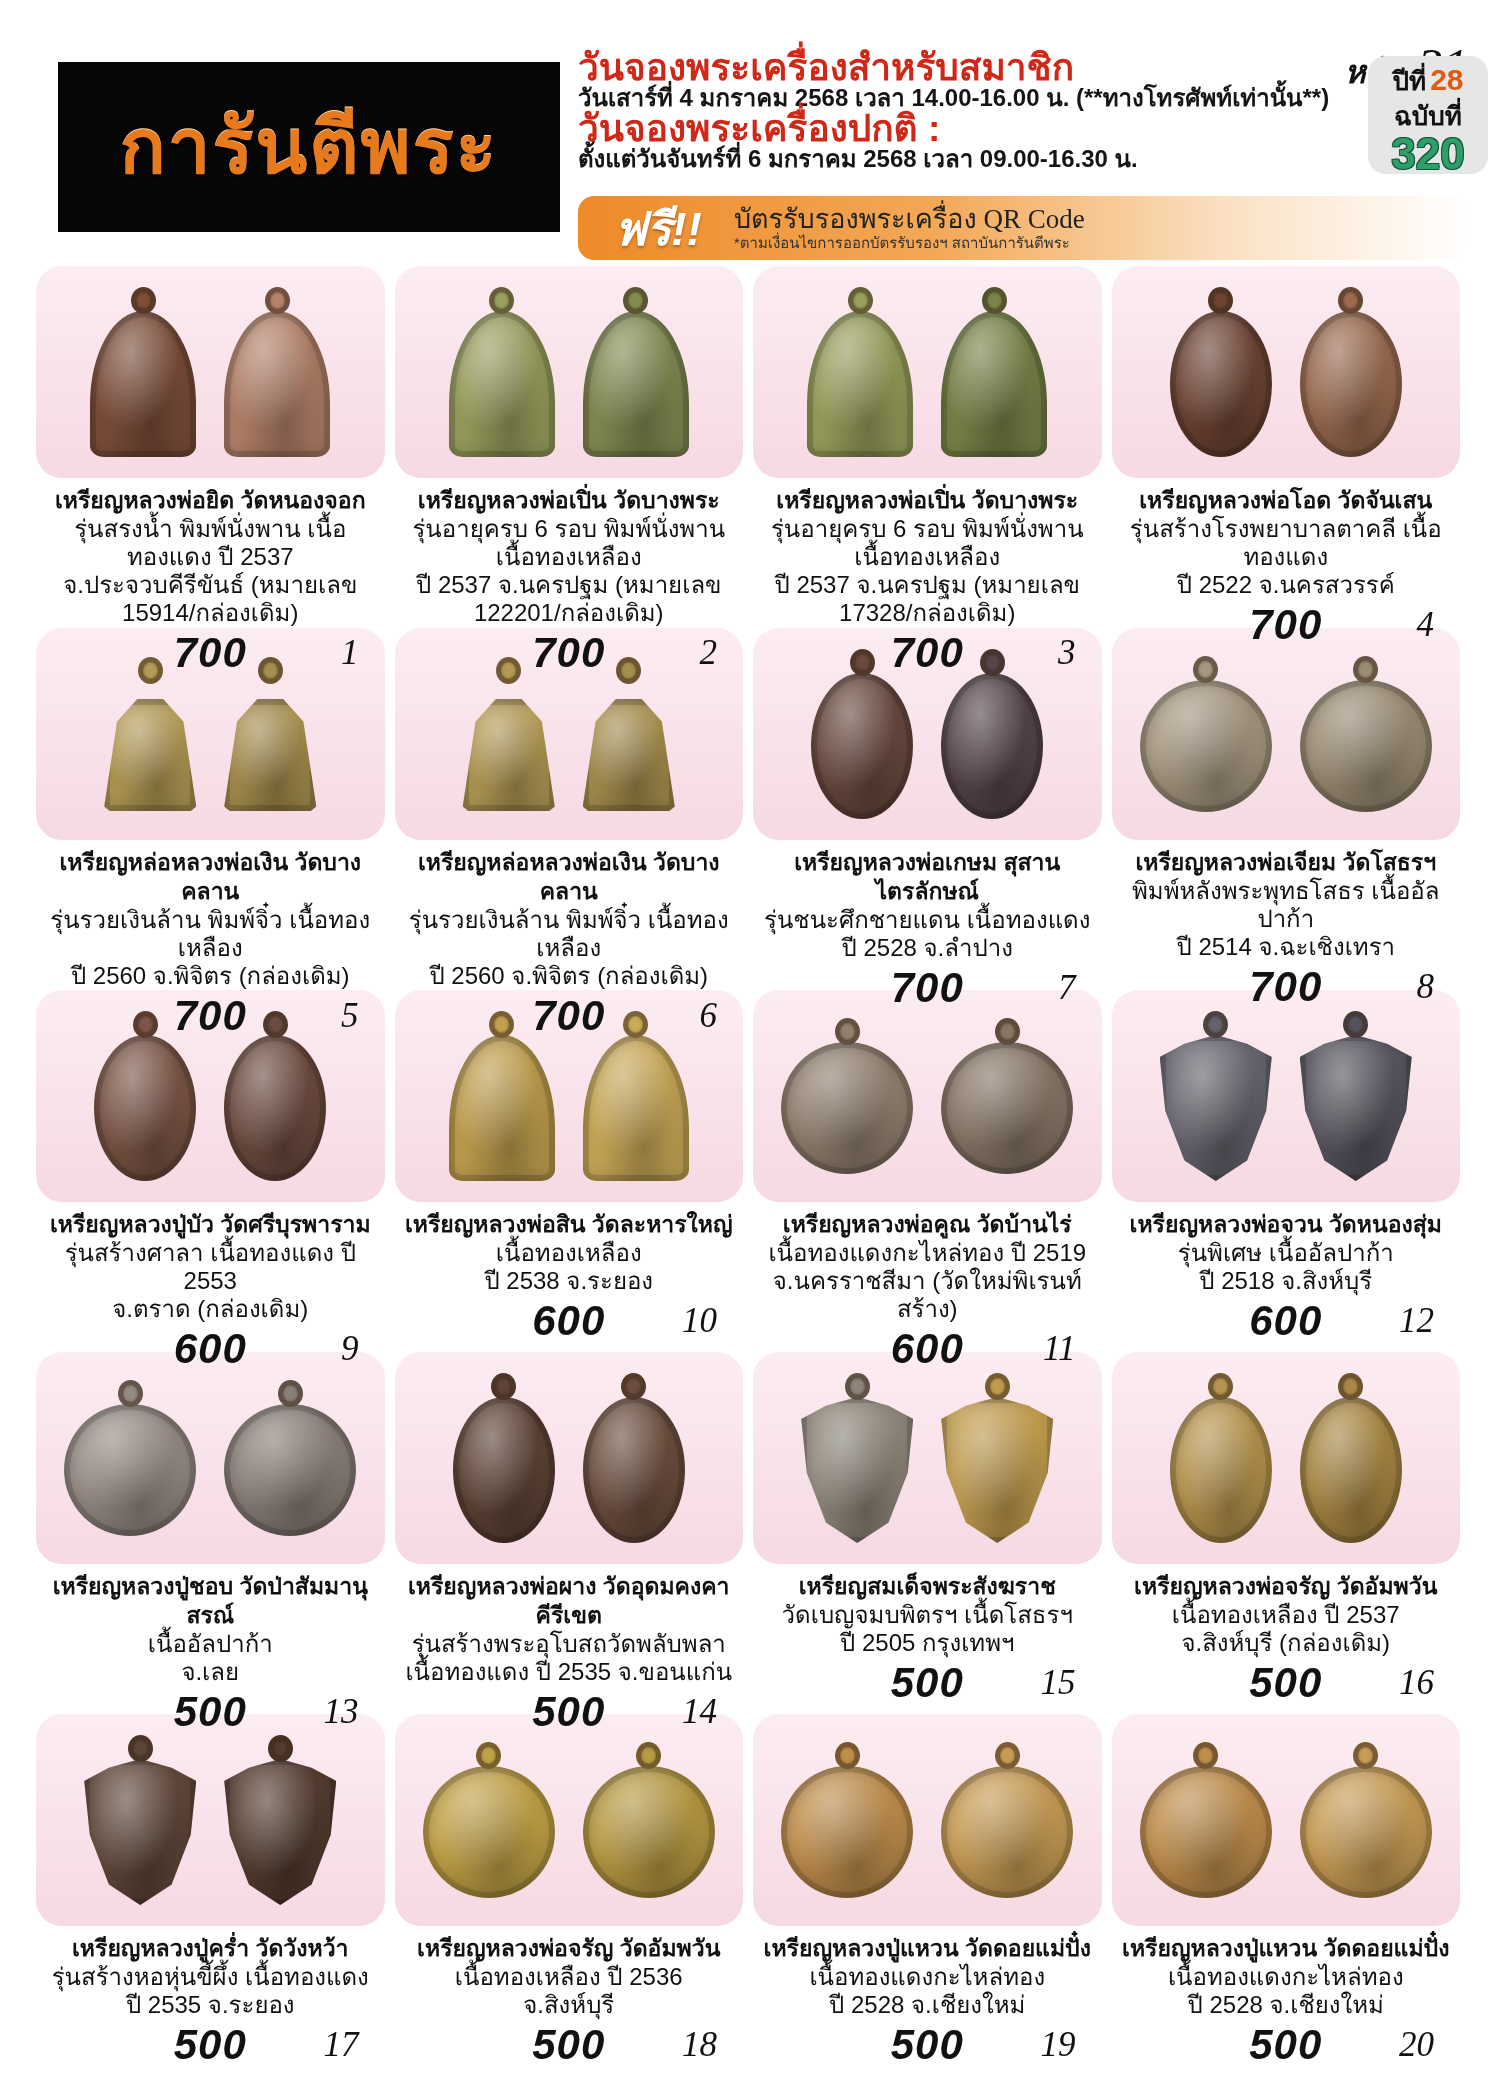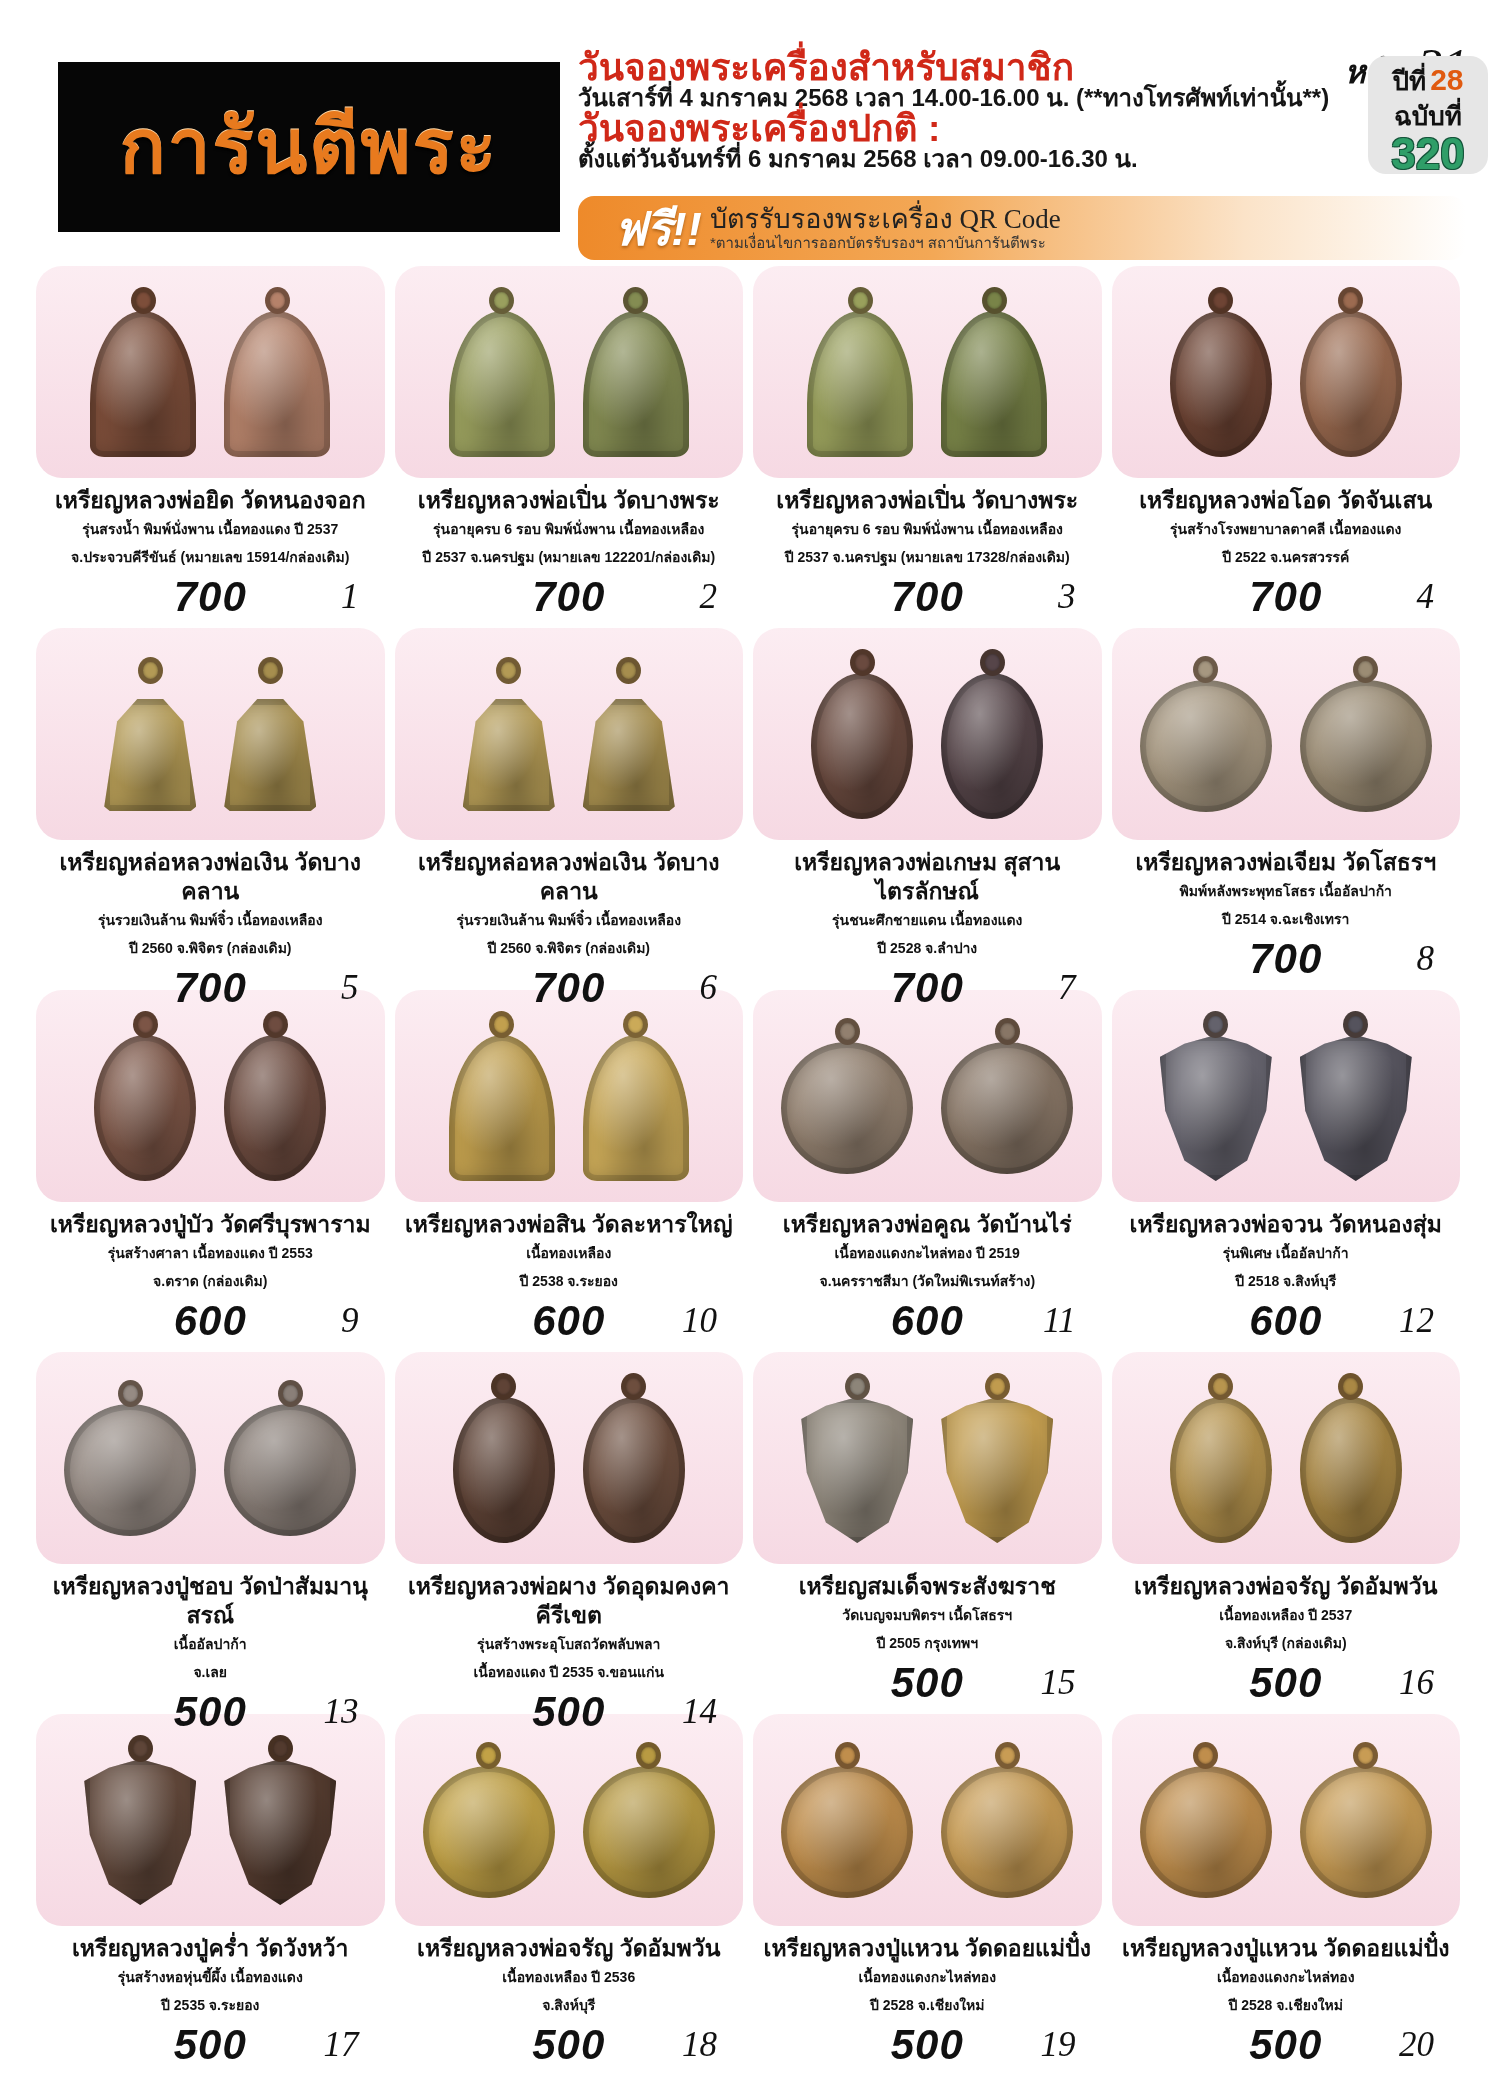--- a/index.html
+++ b/index.html
@@ -31,21 +31,21 @@
     border-radius:18px;text-align:center;padding-top:4px;box-sizing:border-box;
   }
   .issue-box .yr{font-size:26px;font-weight:bold;}
   .issue-box .yr .v{color:var(--issue_orange,#e05a10);font-size:30px;margin-left:4px;}
   .issue-box .il{font-size:26px;font-weight:bold;line-height:30px;}
   .issue-box .iv{font-size:44px;font-weight:bold;color:var(--green,#2f9e68);line-height:46px;
     text-shadow:1px 1px 0 #14543a,-1px -1px 0 #14543a,1px -1px 0 #14543a,-1px 1px 0 #14543a;}
   .banner{
     position:absolute;left:578px;top:196px;width:888px;height:64px;border-radius:16px;
     background:linear-gradient(90deg,var(--accent_orange,#ee8a2a) 0%,#f3a856 40%,#fbe3c8 75%,#ffffff 100%);
-    display:flex;align-items:center;padding-left:36px;gap:8px;box-sizing:border-box;
+    display:flex;align-items:center;padding-left:36px;gap:32px;box-sizing:border-box;
   }
   .banner .free{color:#fff;font-size:46px;font-weight:bold;font-style:italic;
     text-shadow:0 2px 3px rgba(120,60,0,.55);}
   .banner .bt1{font-size:27px;color:#222;font-family:"Liberation Serif","DejaVu Serif",serif;line-height:30px;}
   .banner .bt2{font-size:15px;color:#333;line-height:18px;}
   
   .grid{
     position:absolute;left:36px;right:36px;top:266px;
     display:grid;grid-template-columns:repeat(4,1fr);column-gap:10px;row-gap:4px;
   }
@@ -66,21 +66,21 @@
     box-shadow:inset 0 0 0 6px rgba(0,0,0,.14), inset 0 0 20px rgba(0,0,0,.28);
   }
   .shape-bell{width:106px;height:146px;border-radius:52% 52% 14% 14% / 66% 66% 8% 8%;}
   .shape-oval{width:102px;height:146px;border-radius:50%;}
   .shape-round{width:132px;height:132px;border-radius:50%;}
   .shape-shield{width:112px;height:146px;
     clip-path:polygon(50% 0%,78% 6%,100% 15%,95% 52%,78% 86%,50% 100%,22% 86%,5% 52%,0% 15%,22% 6%);}
   .shape-trap{width:92px;height:112px;margin-top:18px;
     clip-path:polygon(36% 0%,64% 0%,86% 20%,100% 96%,94% 100%,6% 100%,0% 96%,14% 20%);}
   .l1{font-size:23px;font-weight:bold;text-align:center;line-height:29px;}
-  .l2{font-size:14px;font-weight:bold;text-align:center;line-height:28px;}
+  .l2{font-size:24px;font-weight:normal;text-align:center;line-height:28px;}
   .pr{position:relative;height:50px;margin-top:2px;}
   .price{position:absolute;left:50%;transform:translateX(-50%);top:0;
     font-style:italic;font-weight:bold;font-size:42px;letter-spacing:1px;}
   .num{position:absolute;right:26px;top:4px;font-family:"Liberation Serif","DejaVu Serif",serif;
     font-style:italic;font-size:35px;}
 </style>
 </head>
 <body style="--accent_orange: #ee8a2a; --logo_orange: #e87a1e; --red: #d02818; --green: #2f9e68; --issue_orange: #e05a10; --pink: #f6d9e3; --pink_light: #fcedf2;">
 
 <div class="page-num">

